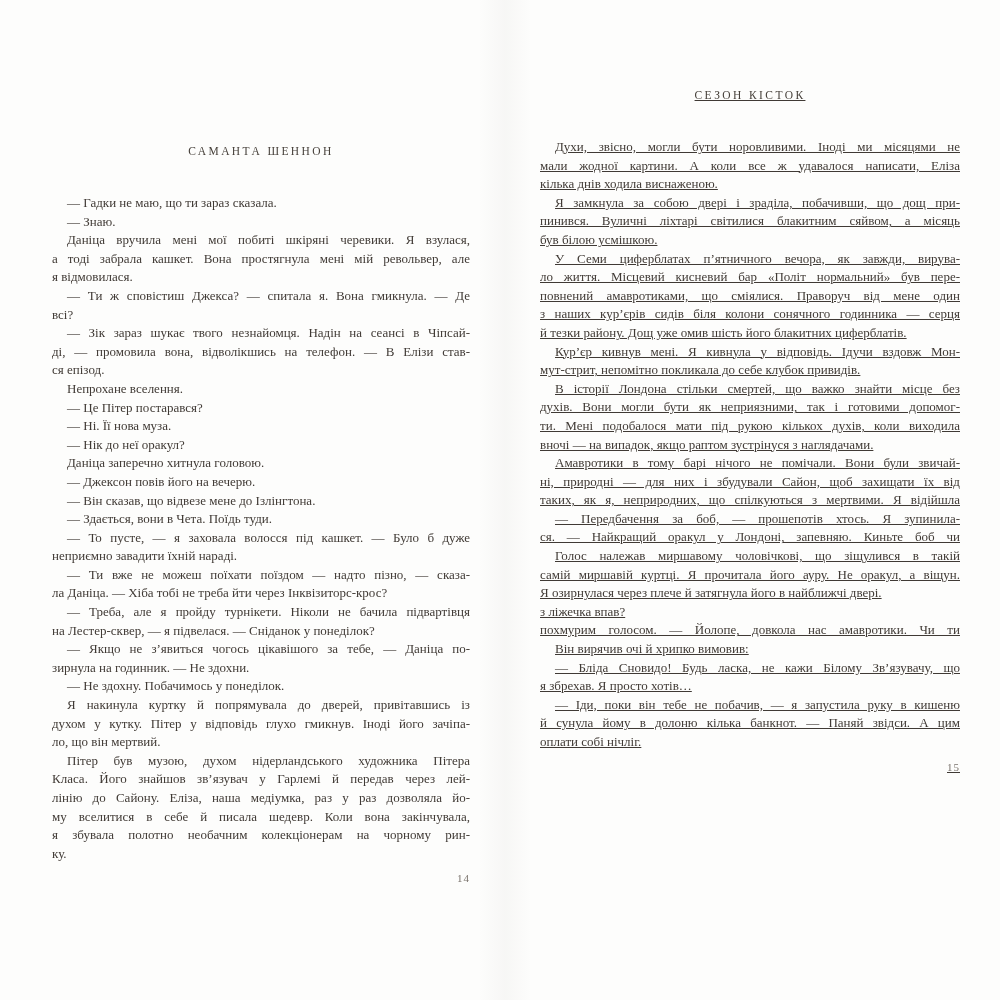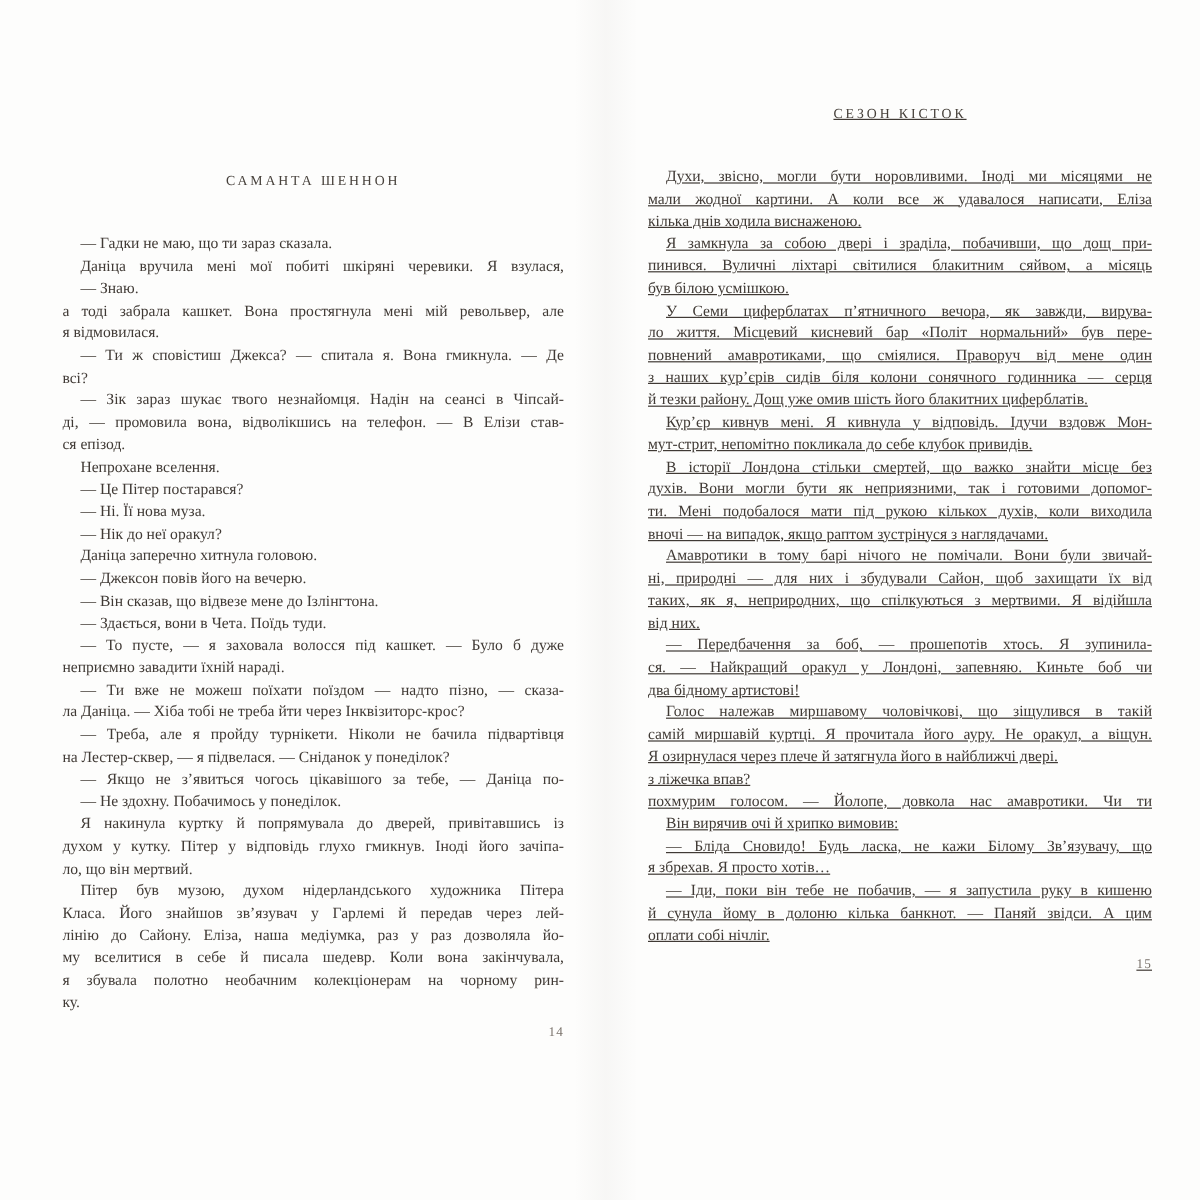--- a/index.html
+++ b/index.html
@@ -65,24 +65,24 @@
 
 <div class="spread">
   <div class="gutter"></div>
 
   <section class="page page-left">
     <header class="running-head">САМАНТА ШЕННОН</header>
     <div class="page-body">
 
         <div class="line indent last">— Гадки не маю, що ти зараз сказала.</div>
 
+        <div class="line indent last">— Знаю.</div>
+
         <div class="line indent">Даніца вручила мені мої побиті шкіряні черевики. Я взулася,</div>
 
-        <div class="line indent last">— Знаю.</div>
-
         <div class="line">а тоді забрала кашкет. Вона простягнула мені мій револьвер, але</div>
 
         <div class="line last">я відмовилася.</div>
 
         <div class="line indent">— Ти ж сповістиш Джекса? — спитала я. Вона гмикнула. — Де</div>
 
         <div class="line last">всі?</div>
 
         <div class="line indent">— Зік зараз шукає твого незнайомця. Надін на сеансі в Чіпсай-</div>
 
@@ -113,20 +113,21 @@
         <div class="line indent">— Ти вже не можеш поїхати поїздом — надто пізно, — сказа-</div>
 
         <div class="line last">ла Даніца. — Хіба тобі не треба йти через Інквізиторс-крос?</div>
 
         <div class="line indent">— Треба, але я пройду турнікети. Ніколи не бачила підвартівця</div>
 
         <div class="line last">на Лестер-сквер, — я підвелася. — Сніданок у понеділок?</div>
 
         <div class="line indent">— Якщо не з’явиться чогось цікавішого за тебе, — Даніца по-</div>
 
+        <div class="line last">зирнула на годинник. — Не здохни.</div>
 
         <div class="line indent last">— Не здохну. Побачимось у понеділок.</div>
 
         <div class="line indent">Я накинула куртку й попрямувала до дверей, привітавшись із</div>
 
         <div class="line">духом у кутку. Пітер у відповідь глухо гмикнув. Іноді його зачіпа-</div>
 
         <div class="line last">ло, що він мертвий.</div>
 
         <div class="line indent">Пітер був музою, духом нідерландського художника Пітера</div>
@@ -181,27 +182,25 @@
         <div class="line">ти. Мені подобалося мати під рукою кількох духів, коли виходила</div>
 
         <div class="line last">вночі — на випадок, якщо раптом зустрінуся з наглядачами.</div>
 
         <div class="line indent">Амавротики в тому барі нічого не помічали. Вони були звичай-</div>
 
         <div class="line">ні, природні — для них і збудували Сайон, щоб захищати їх від</div>
 
         <div class="line">таких, як я, неприродних, що спілкуються з мертвими. Я відійшла</div>
 
-        <div class="line last">від них.</div>
 
         <div class="line indent">— Передбачення за боб, — прошепотів хтось. Я зупинила-</div>
 
         <div class="line">ся. — Найкращий оракул у Лондоні, запевняю. Киньте боб чи</div>
 
-        <div class="line last">два бідному артистові!</div>
 
         <div class="line indent">Голос належав миршавому чоловічкові, що зіщулився в такій</div>
 
         <div class="line">самій миршавій куртці. Я прочитала його ауру. Не оракул, а віщун.</div>
 
         <div class="line last">Я озирнулася через плече й затягнула його в найближчі двері.</div>
 
 
         <div class="line last">з ліжечка впав?</div>
 

